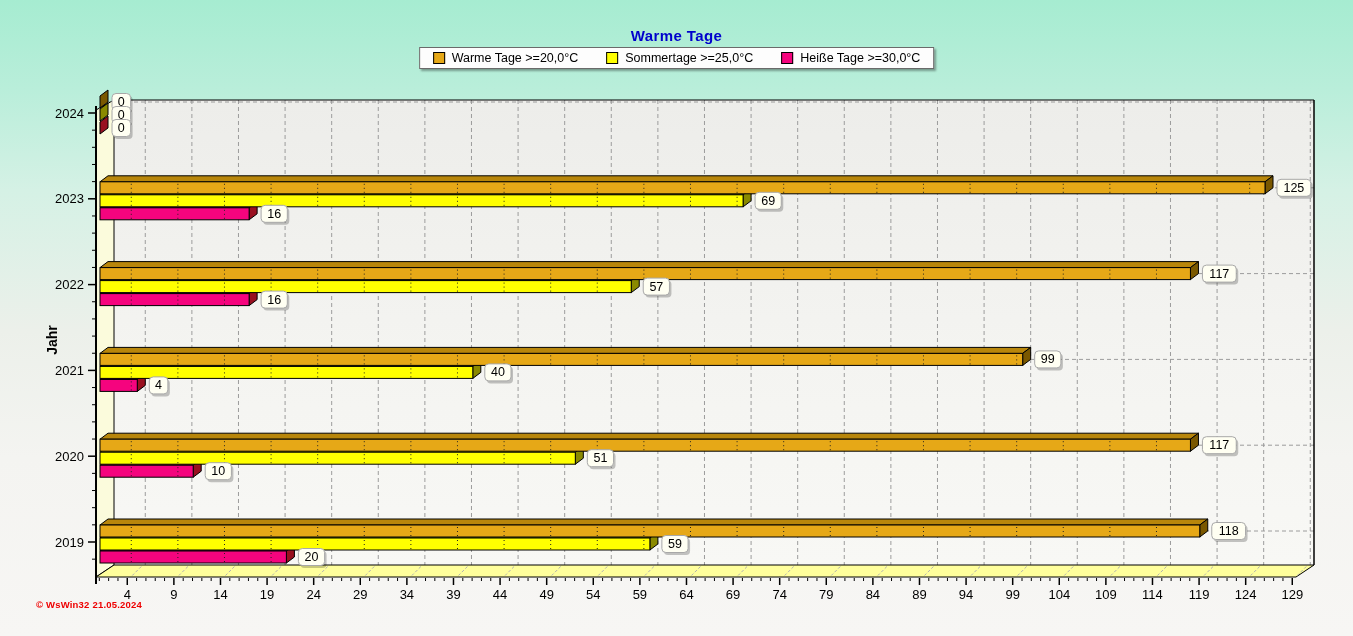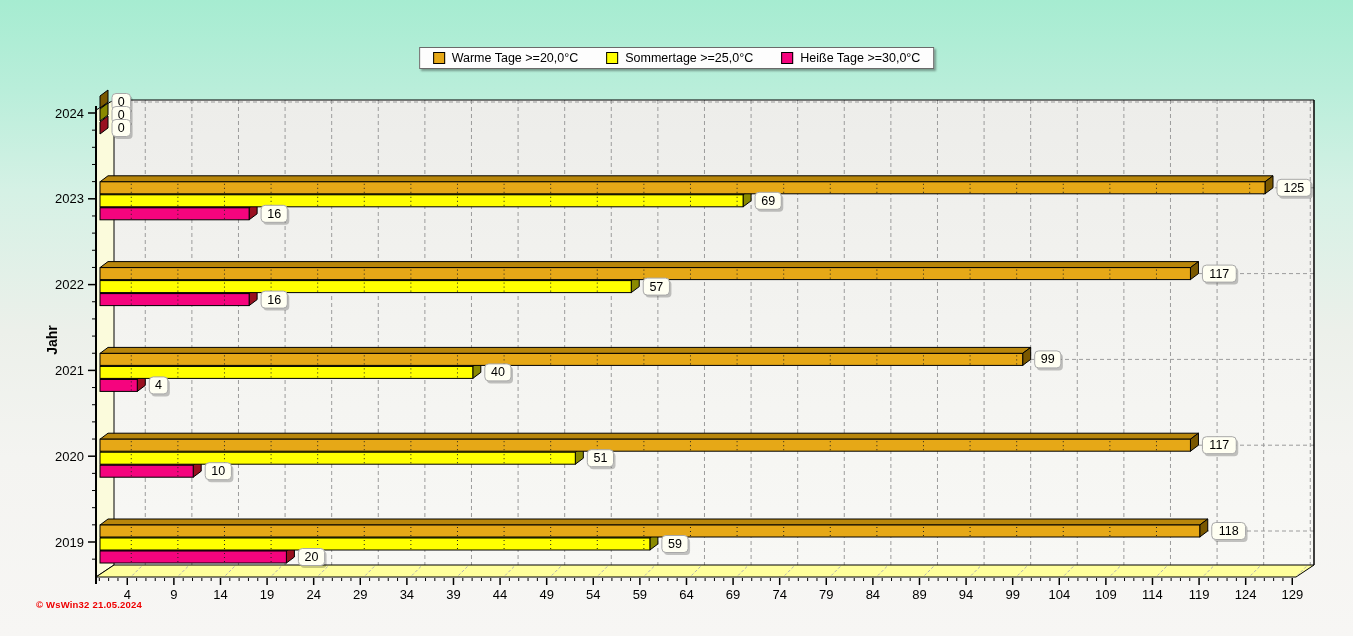--- a/index.html
+++ b/index.html
@@ -34,20 +34,21 @@
     color:#ee0000;font-weight:bold;font-size:9.5px;letter-spacing:.2px;
   }
   svg.chart{position:absolute;left:0;top:0;}
   svg text{font-family:"Liberation Sans",sans-serif;fill:#000;}
 </style>
 </head>
 <body>
 
 <div id="screen">
 
+  <div class="chart-title">Warme Tage</div>
 
   <div class="legend">
     <div class="legend-item">
       <span class="swatch" style="background: rgb(230, 168, 23);"></span>
       <span>Warme Tage &gt;=20,0°C</span>
     </div>
     <div class="legend-item">
       <span class="swatch" style="background: rgb(255, 255, 0);"></span>
       <span>Sommertage &gt;=25,0°C</span>
     </div>

